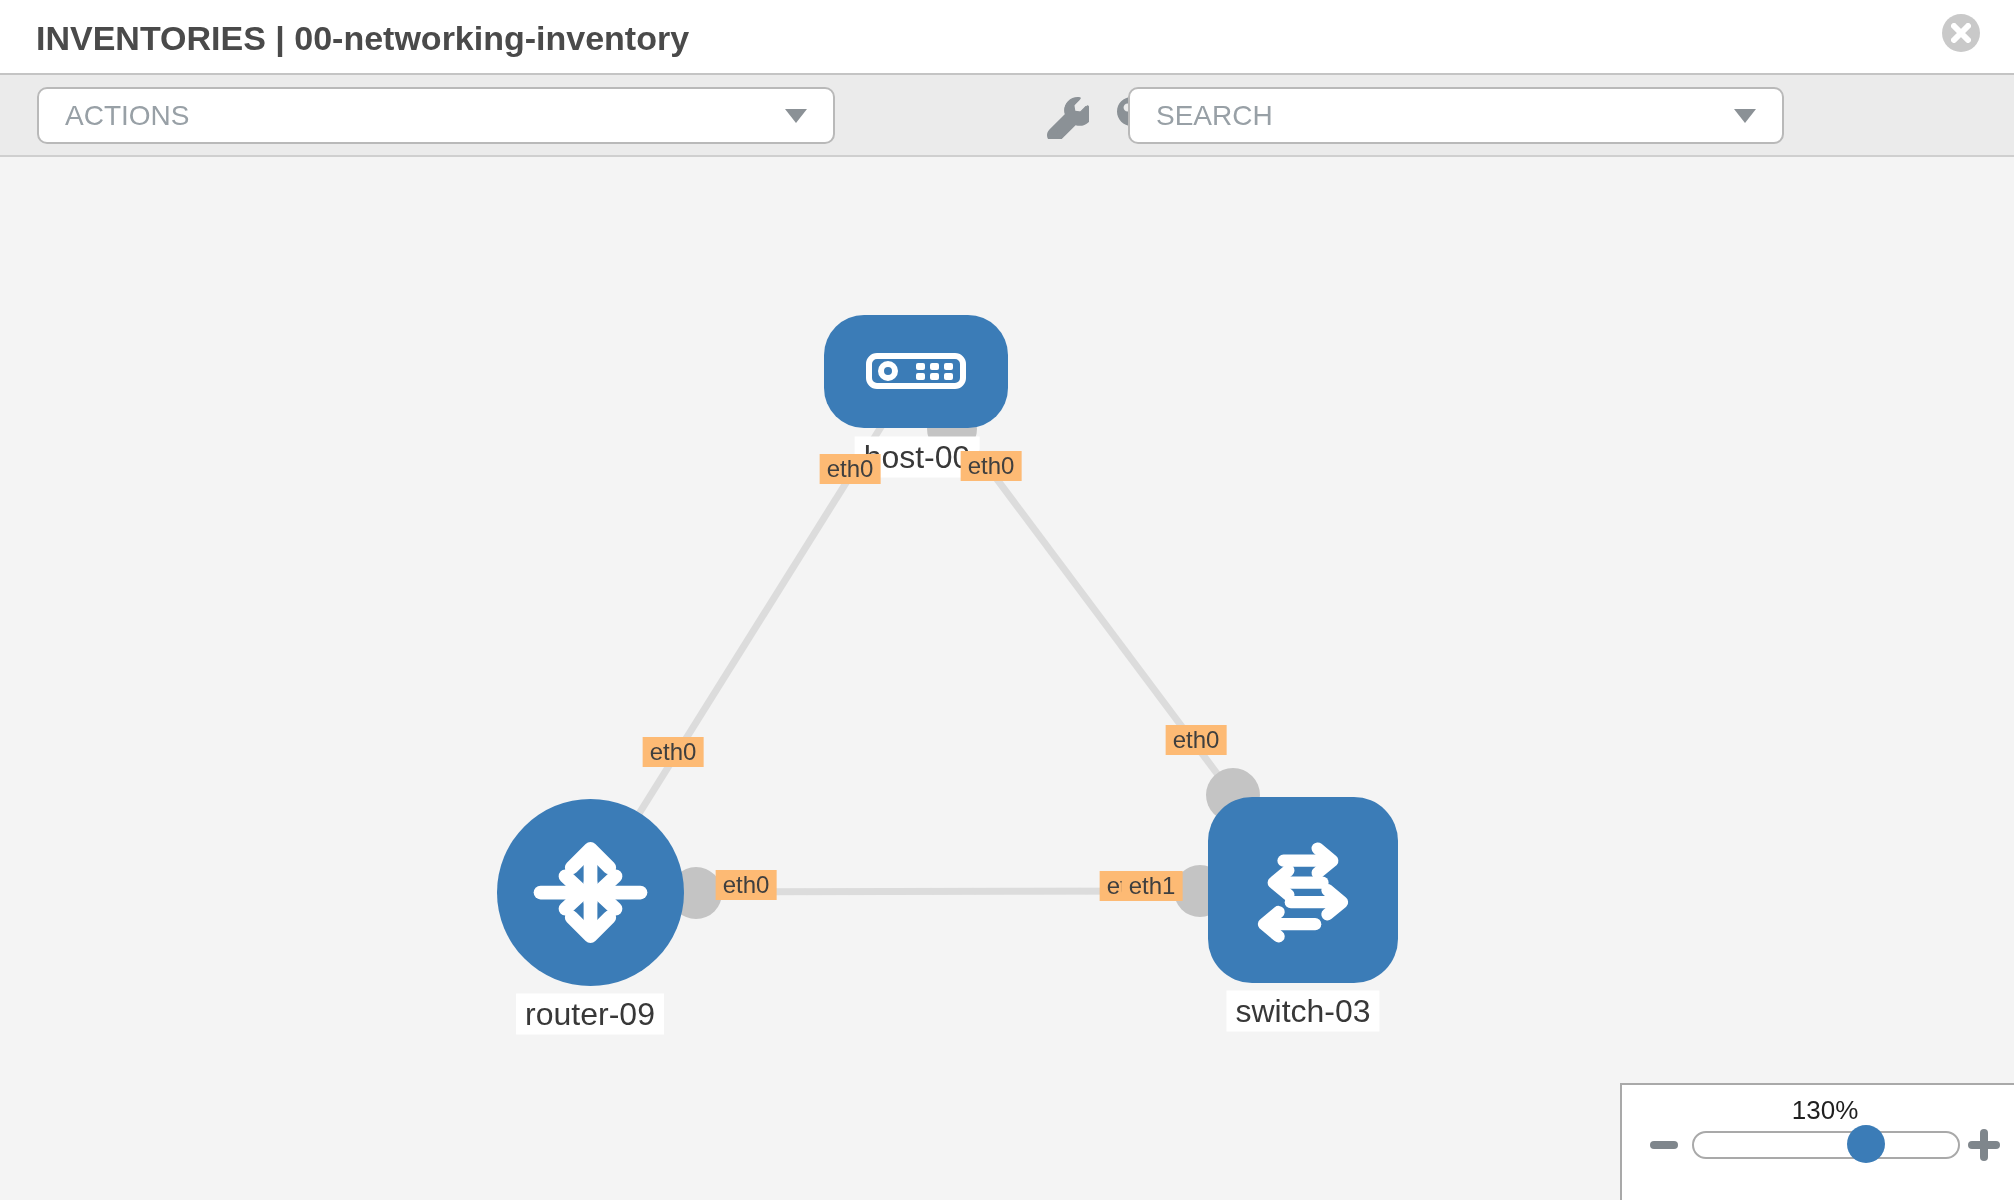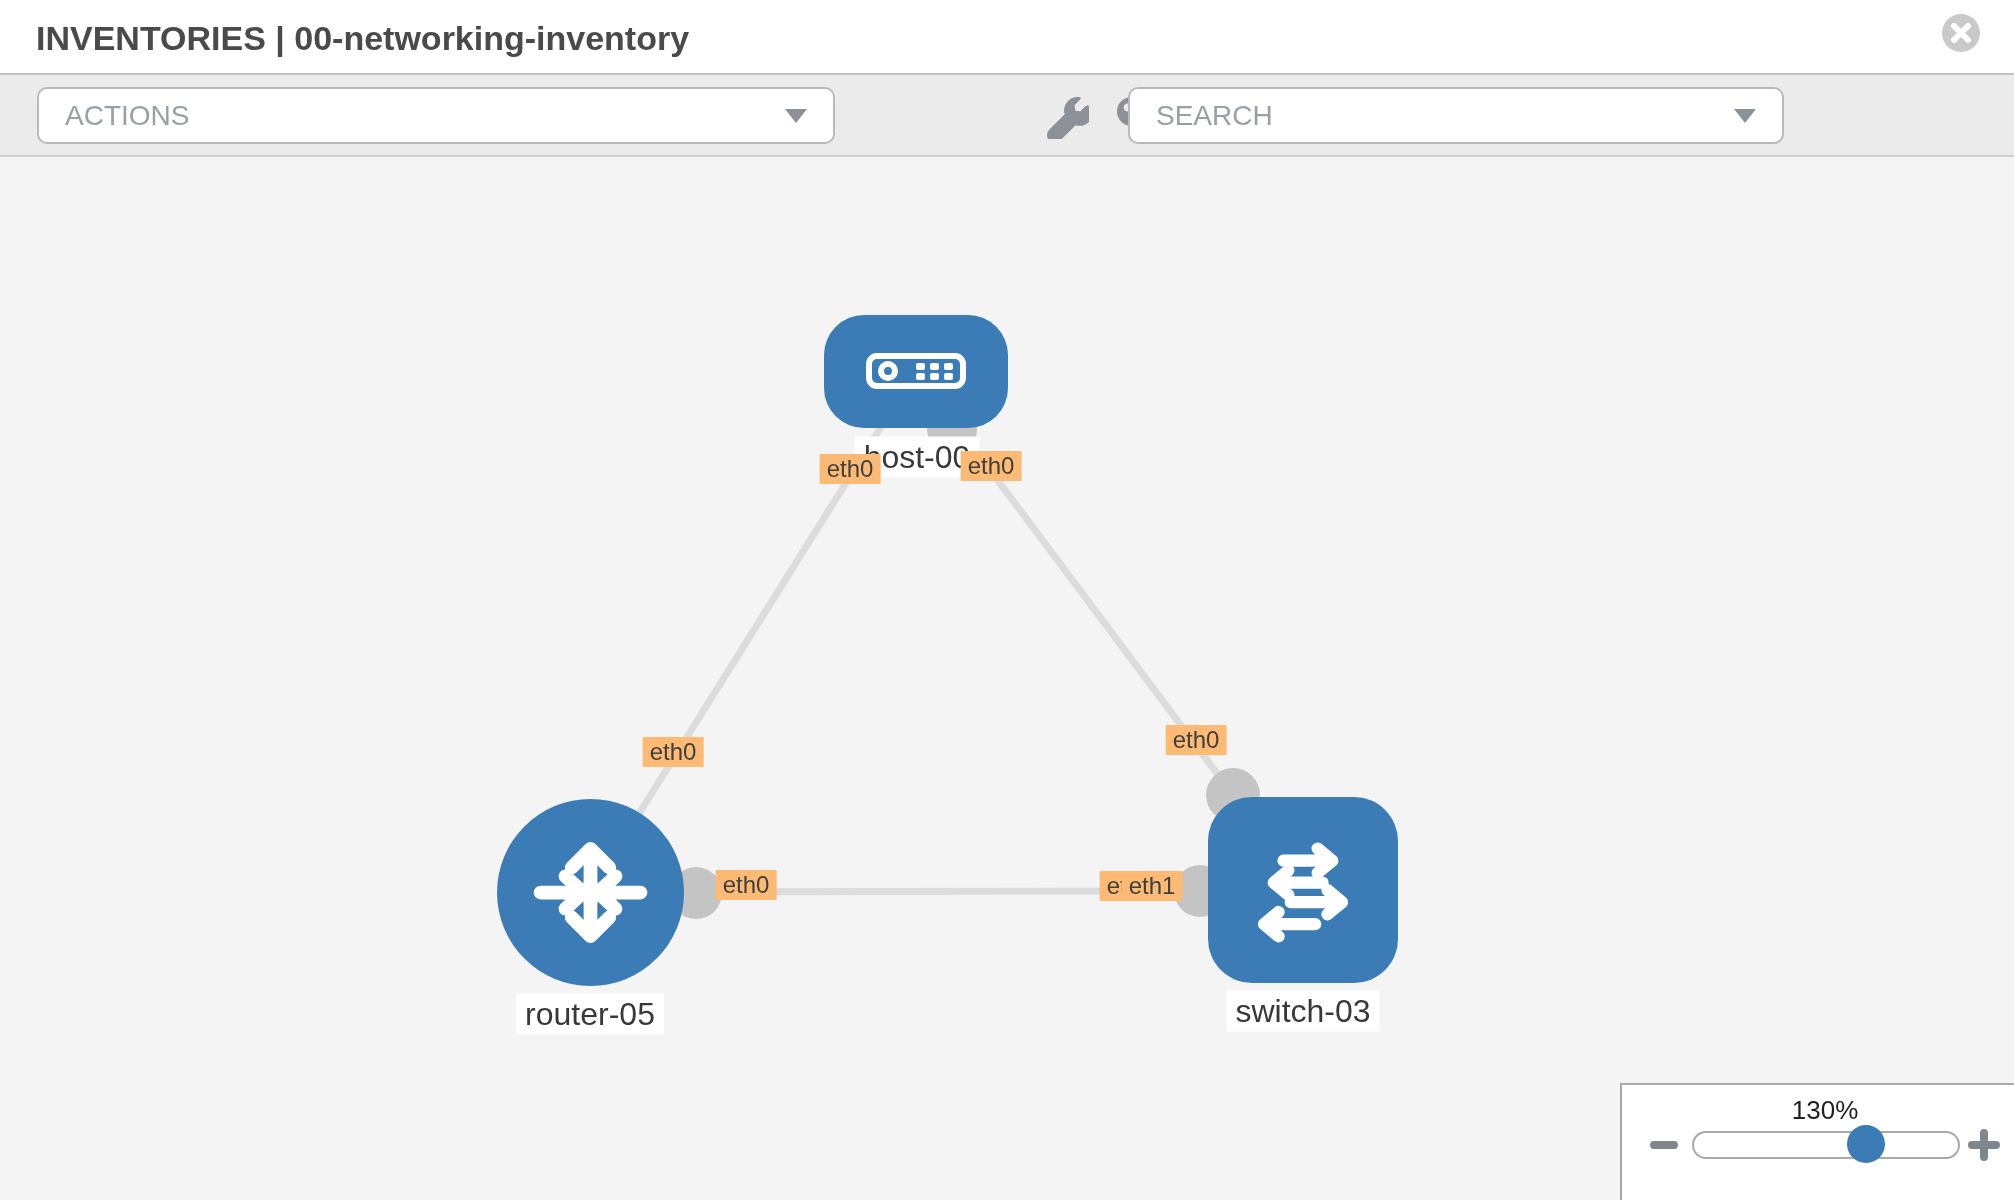--- a/index.html
+++ b/index.html
@@ -134,21 +134,21 @@
     <path d="M50 58 V18"></path>
         <path d="M35 30 L50 15 L65 30"></path>
     <path d="M50 42 V82"></path>
         <path d="M35 70 L50 85 L65 70"></path>
     <path d="M10 50 H40"></path>
         <path d="M30 37 L44 50 L30 63"></path>
     <path d="M90 50 H60"></path>
         <path d="M70 37 L56 50 L70 63"></path>
   </svg>
 </div>
-    <div class="node-label" style="left: 590px; top: 857px;">router-05</div>
+    <div class="node-label" style="left: 590px; top: 857px;">router-09</div>
     <div class="node" style="left: 1208px; top: 640px; width: 190px; height: 186px; border-radius: 44px; background: rgb(59, 124, 183);">
   <svg width="122" height="122" viewBox="0 0 100 100" fill="none" stroke="#fff" stroke-width="10" stroke-linecap="round" stroke-linejoin="round">
     <path d="M34 26 H70"></path>
         <path d="M62 16 L74 26 L62 36"></path>
     <path d="M66 44 H30"></path>
         <path d="M38 34 L26 44 L38 54"></path>
     <path d="M40 60 H78"></path>
         <path d="M70 50 L82 60 L70 70"></path>
     <path d="M60 78 H22"></path>
         <path d="M30 68 L18 78 L30 88"></path>

